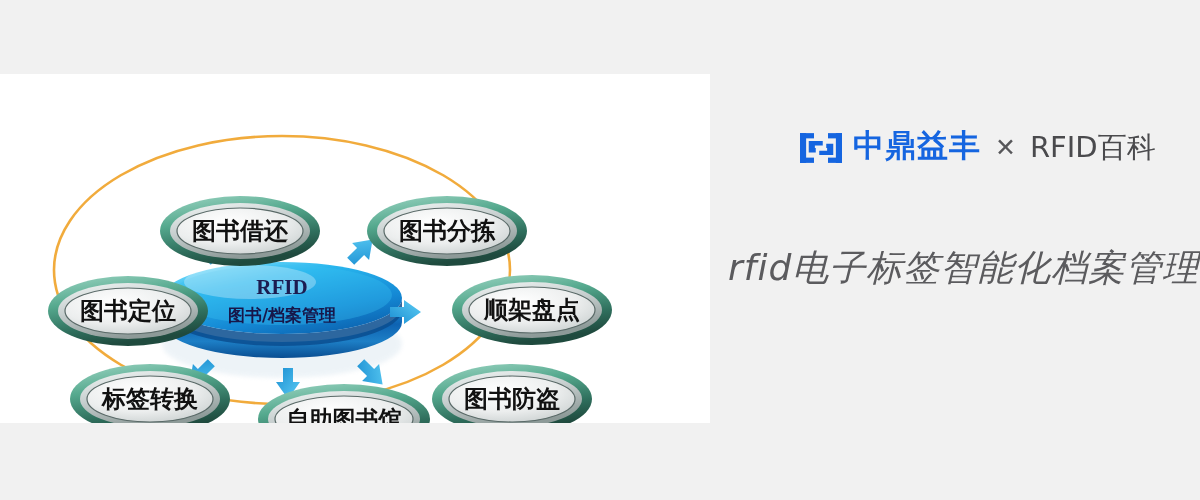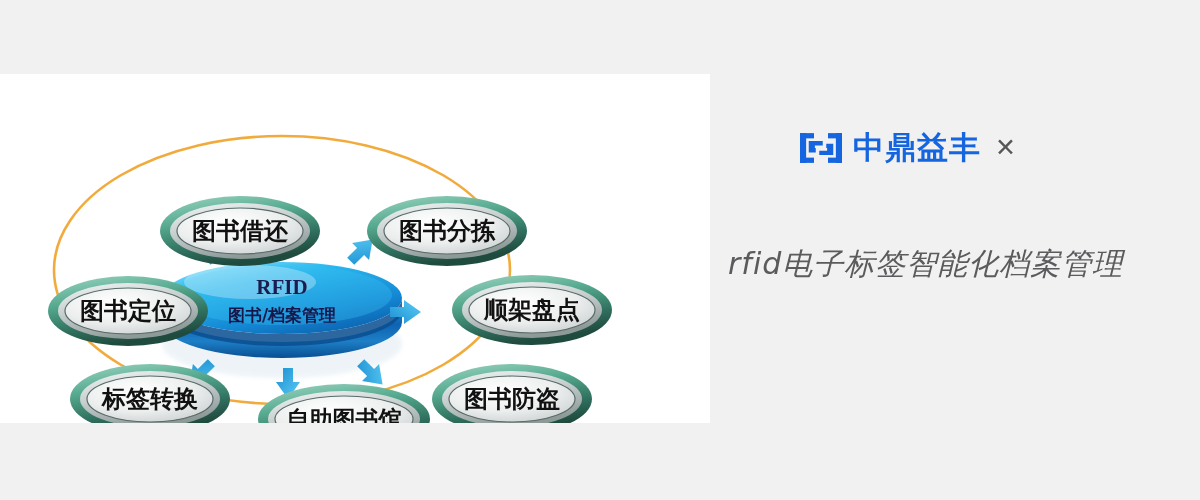--- a/index.html
+++ b/index.html
@@ -40,34 +40,34 @@
     position:absolute;left:60px;top:58px;
     display:flex;align-items:center;gap:11px;
     white-space:nowrap;
   }
   .brand-mark{
     width:42px;height:30px;flex:0 0 auto;display:block;
   }
   .brand-name{
     font-size:31px;font-weight:bold;color:#1565e0;
     letter-spacing:1px;line-height:1;
-    font-family:Liberation Serif, serif;
+    font-family:Liberation Mono, monospace;
   }
   .brand-x{
     font-size:25px;color:#57575a;font-weight:300;
     margin:0 3px;line-height:1;
   }
   .brand-partner{
     font-size:29px;color:#4a4a4d;font-weight:400;line-height:1;
     font-family:"DejaVu Sans",sans-serif;
   }
   .subtitle{
     position:absolute;left:-12px;top:170px;width:470px;
     text-align:left;
-    font-size:30px;font-style:italic;color:#5b5b5e;
+    font-size:36px;font-style:italic;color:#5b5b5e;
     letter-spacing:1px;white-space:nowrap;
     font-family:"DejaVu Sans",sans-serif;
   }
 
   
 </style>
 </head>
 <body>
 
 <div class="page">
@@ -220,18 +220,19 @@
           <rect x="41" y="0" width="7" height="34"></rect>
           <rect x="0" y="0" width="16" height="6"></rect>
           <rect x="32" y="0" width="16" height="6"></rect>
           <rect x="0" y="28" width="16" height="6"></rect>
           <rect x="32" y="28" width="16" height="6"></rect>
           <path d="M10 9 L26 9 L26 14 L17 14 L17 17 L30 17 L30 12 L38 12 L38 25 L22 25 L22 20 L31 20 L31 17 L18 17 L18 22 L10 22 Z"></path>
         </g>
       </svg>
       <span class="brand-name">中鼎益丰</span>
       <span class="brand-x">✕</span>
+      <span class="brand-partner">RFID百科</span>
     </div>
 
     <div class="subtitle">rfid电子标签智能化档案管理</div>
   </div>
 
 </div>
 
 </body></html>

